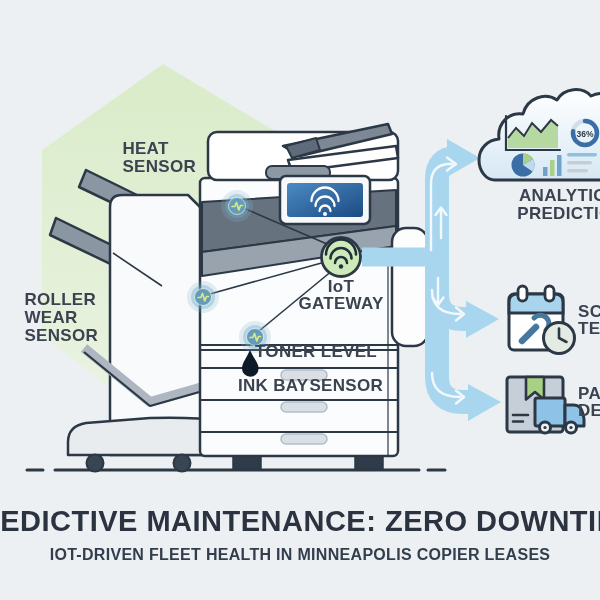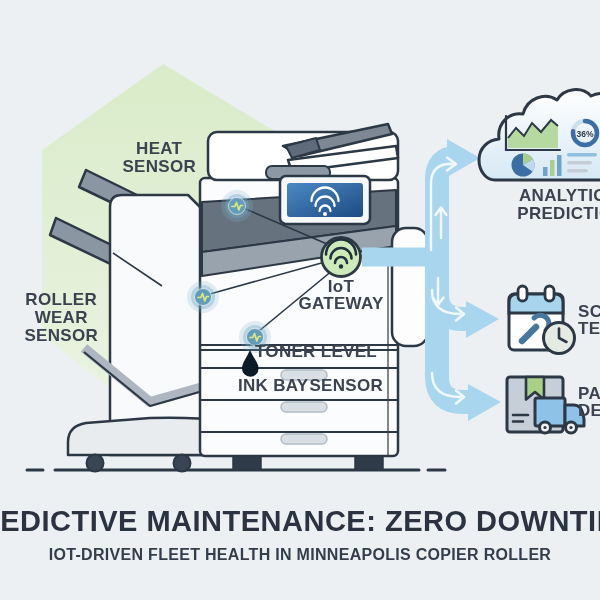--- a/index.html
+++ b/index.html
@@ -11,21 +11,21 @@
   svg{position:absolute;left:0;top:0;}
   .lbl{
     position:absolute;
     font-weight:bold;
     font-size:17px;
     line-height:18px;
     color:#3b4350;
     letter-spacing:.3px;
     white-space:pre-line;
   }
-  .lbl.right{text-align:center;}
+  .lbl.right{text-align:left;}
   .lbl.center{text-align:center;transform:translateX(-50%);}
   #heat-sensor-label{right:404px;top:140px;}
   #roller-wear-label{right:502px;top:291px;padding-left:41px;}
   #iot-gateway-label{left:341px;top:278px;line-height:17px;}
   #toner-level-label{right:223px;top:343px;}
   #toner-sensor-label{right:217px;top:377px;}
   #ink-bay-label{left:218px;top:377px;margin-left:20px;}
   #analytics-label{left:577px;top:187px;line-height:18px;}
   #schedule-label{left:578px;top:303px;line-height:17px;white-space:pre-line;}
   #parts-label{left:578px;top:385px;line-height:17px;white-space:pre-line;}
@@ -249,13 +249,13 @@
 <div class="lbl right" id="toner-sensor-label">SENSOR</div>
 <div class="lbl" id="ink-bay-label">INK BAY</div>
 <div class="lbl center" id="analytics-label">ANALYTICS &amp;
 PREDICTIONS</div>
 <div class="lbl" id="schedule-label">SCHEDULE
 TECHNICIAN</div>
 <div class="lbl" id="parts-label">PARTS
 DELIVERY</div>
 
 <div id="headline">PREDICTIVE MAINTENANCE: ZERO DOWNTIME</div>
-<div id="subheadline">IOT-DRIVEN FLEET HEALTH IN MINNEAPOLIS COPIER ROLLER</div>
+<div id="subheadline">IOT-DRIVEN FLEET HEALTH IN MINNEAPOLIS COPIER LEASES</div>
 
 </body></html>

